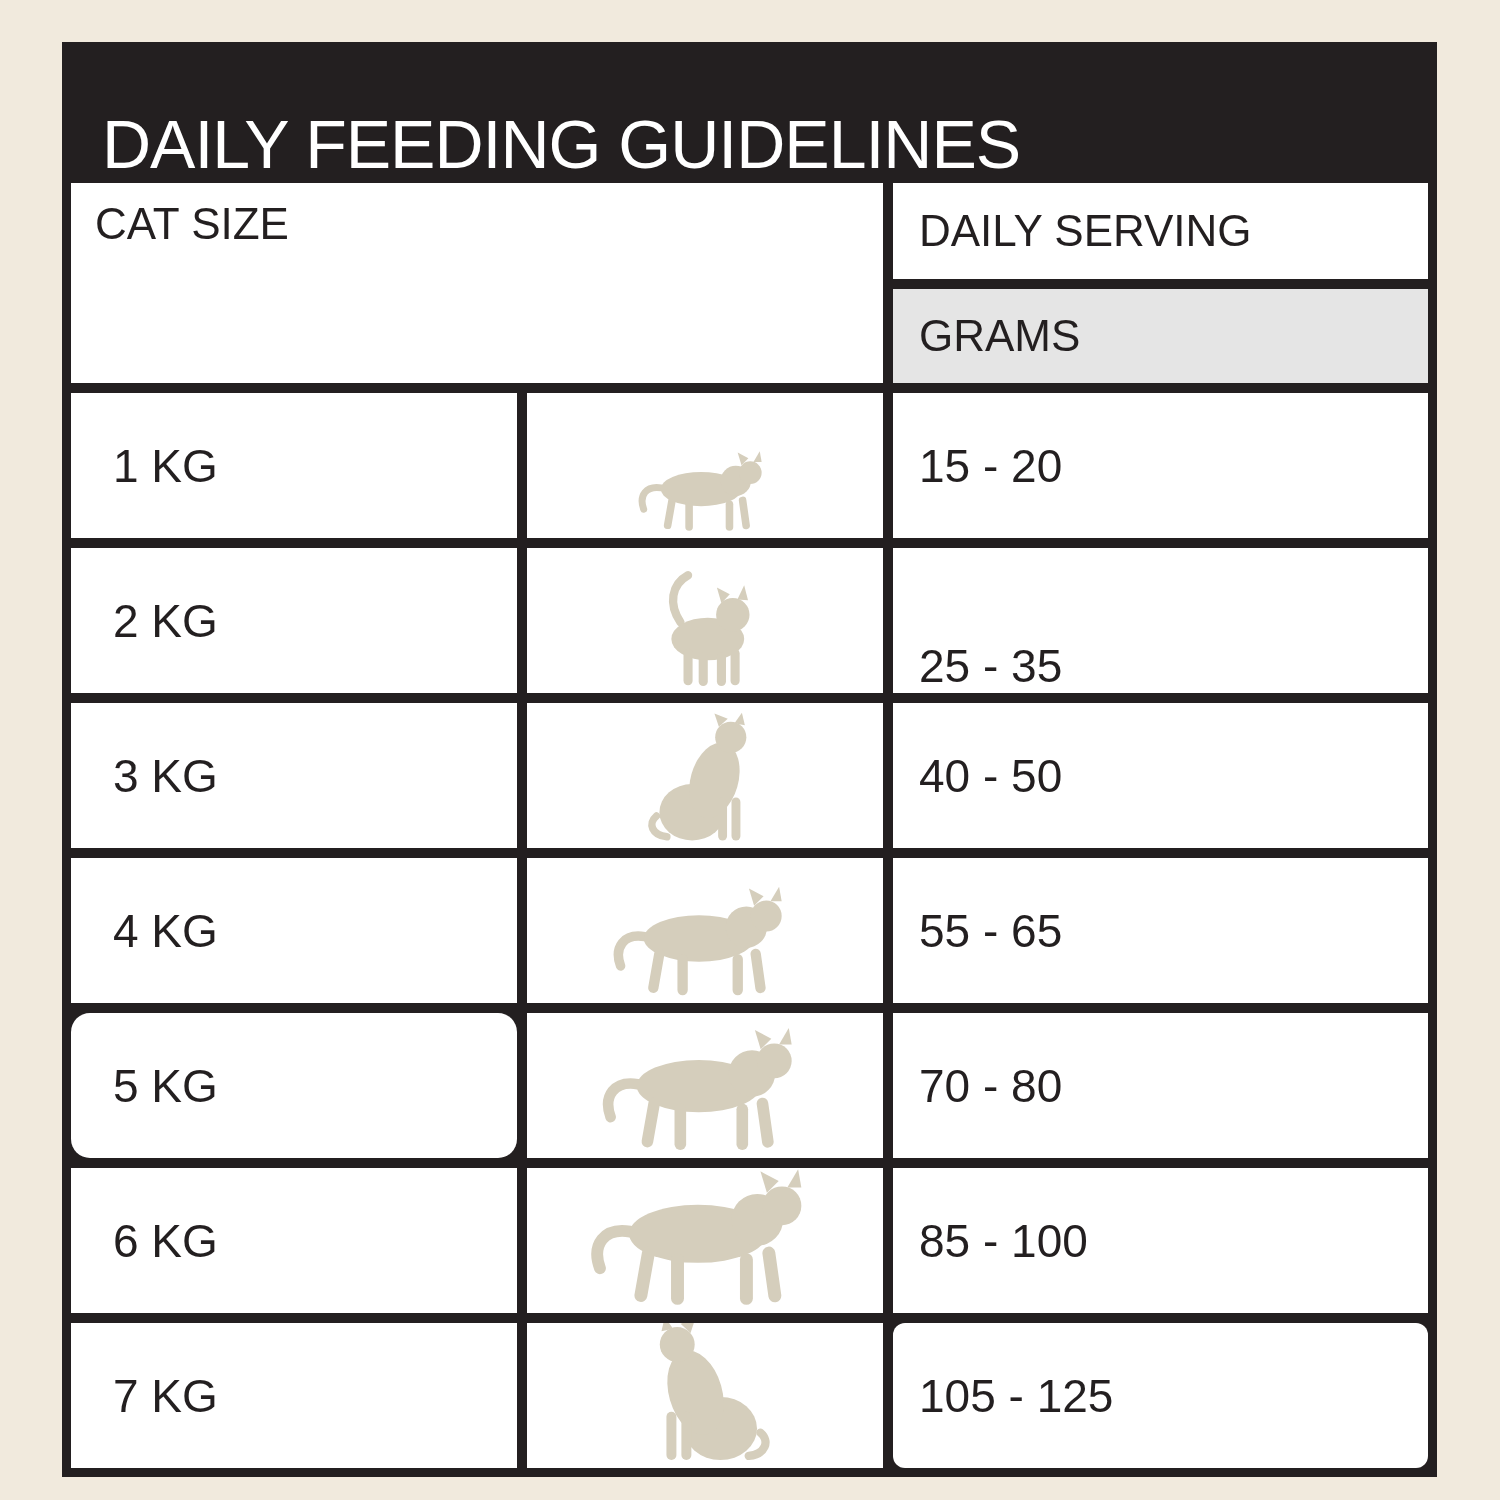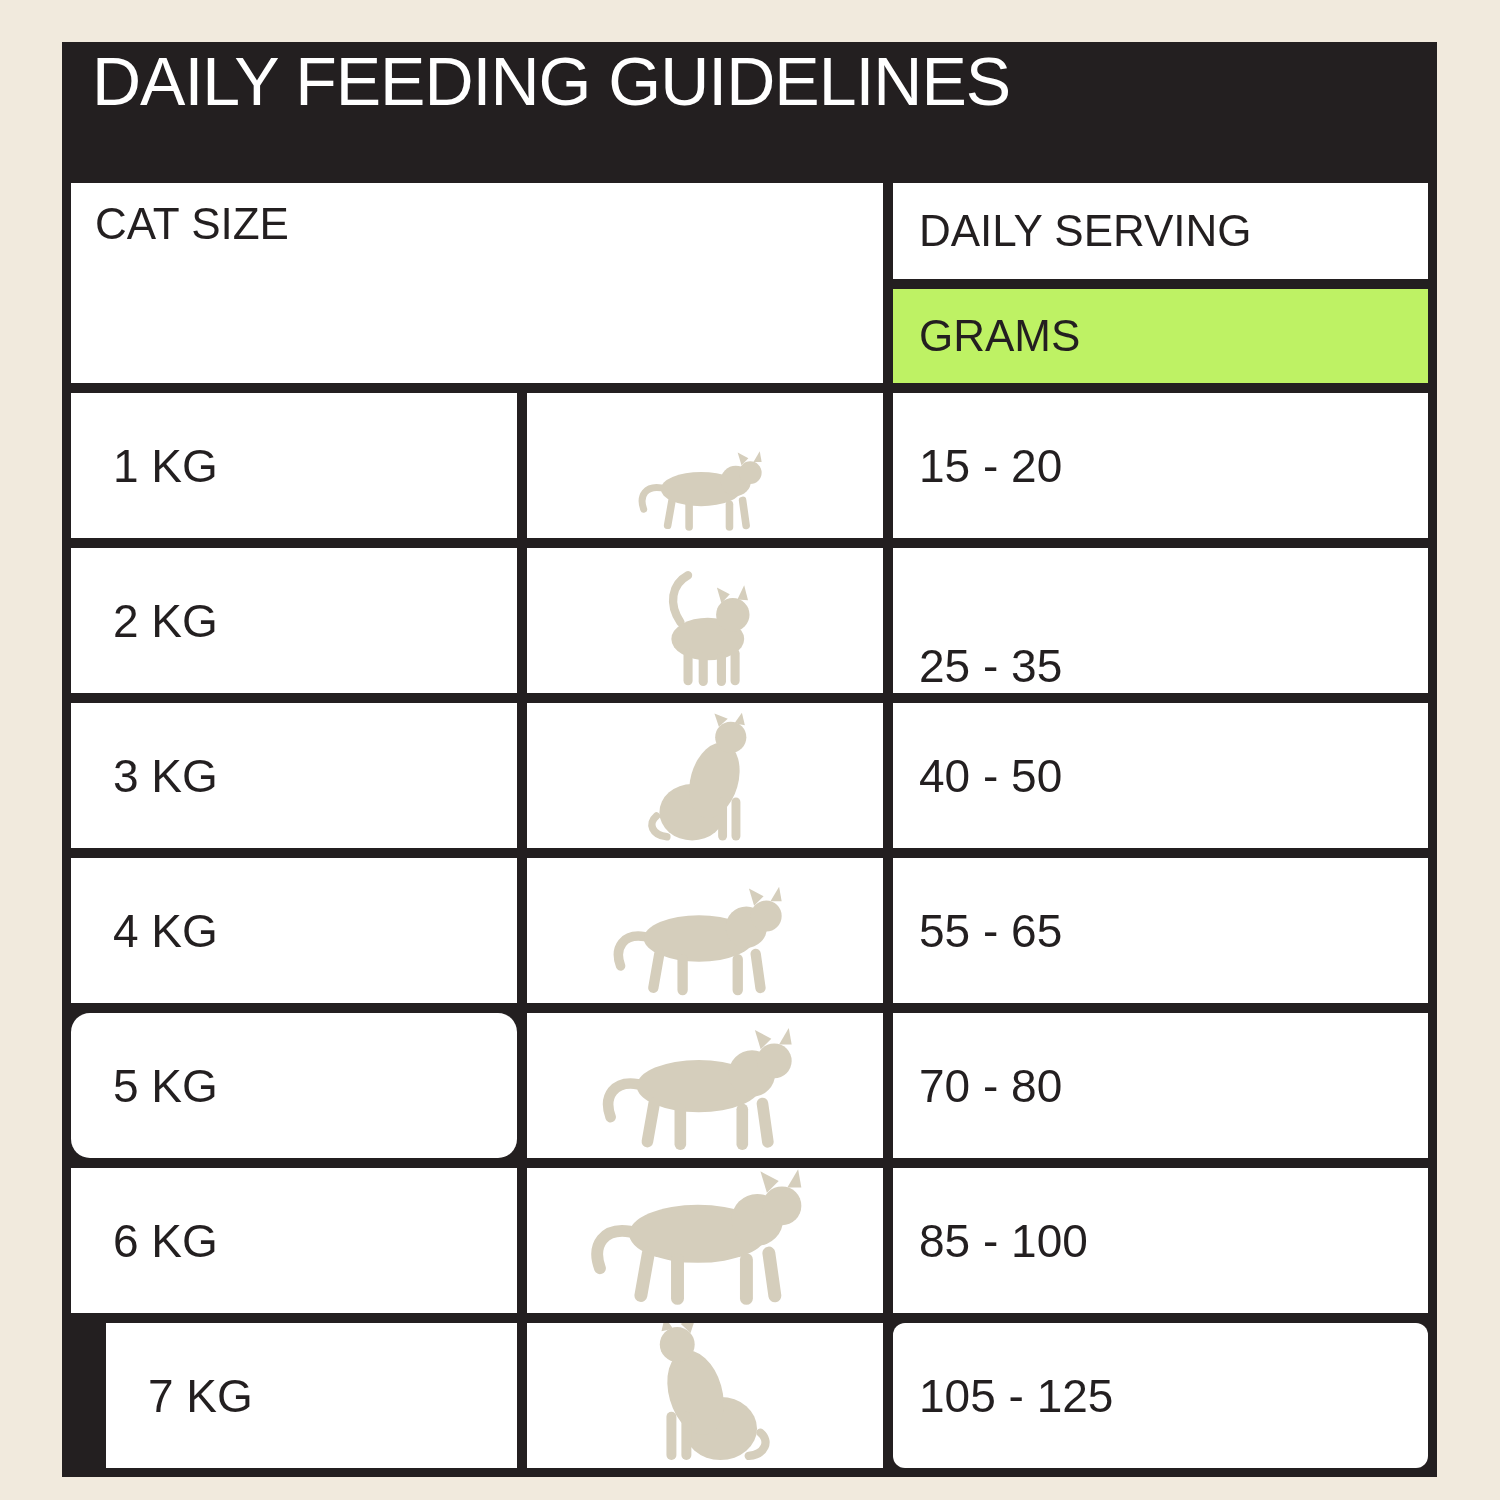--- a/index.html
+++ b/index.html
@@ -20,22 +20,22 @@
     left: 62px;
     top: 42px;
     width: 1375px;
     height: 1435px;
     background: #231f20;
     box-sizing: border-box;
   }
   .title-bar {
     height: 141px;
     display: flex;
-    align-items: flex-start;
-    padding-left: 30px;
+    align-items: flex-end;
+    padding-left: 40px;
     box-sizing: border-box;
   }
   .title-bar .title {
     color: #ffffff;
     font-size: 68px;
     letter-spacing: -1px;
     white-space: nowrap;
   }
   .grid {
     display: grid;
@@ -63,21 +63,21 @@
   }
   .daily-serving-header {
     grid-column: 3;
     grid-row: 1;
     padding-left: 26px;
   }
   .grams-header {
     grid-column: 3;
     grid-row: 2;
     padding-left: 26px;
-    background: #bef264;
+    background: #e5e5e5;
   }
   .size-cell { grid-column: 1; padding-left: 42px; }
   .icon-cell {
     grid-column: 2;
     justify-content: center;
     align-items: flex-end;
     padding-bottom: 6px;
   }
   .serving-cell { grid-column: 3; padding-left: 26px; }
   .cat {
@@ -202,21 +202,21 @@
         <span>6 KG</span>
       </div>
       <div class="cell icon-cell" style="grid-row: 8;">
         <svg class="cat" height="140" width="237" viewBox="0 0 220 130">
           <use href="#cat-walk"></use>
         </svg>
       </div>
       <div class="cell serving-cell" style="grid-row: 8;">
         <span>85 - 100</span>
       </div>
-      <div class="cell size-cell" style="grid-row: 9; margin-left: 35px;">
+      <div class="cell size-cell" style="grid-row: 9;">
         <span>7 KG</span>
       </div>
       <div class="cell icon-cell" style="grid-row: 9;">
         <svg class="cat flip" height="146" width="133" viewBox="0 0 160 175">
           <use href="#cat-sit"></use>
         </svg>
       </div>
       <div class="cell serving-cell" style="grid-row: 9; border-radius: 12px;">
         <span>105 - 125</span>
       </div>

